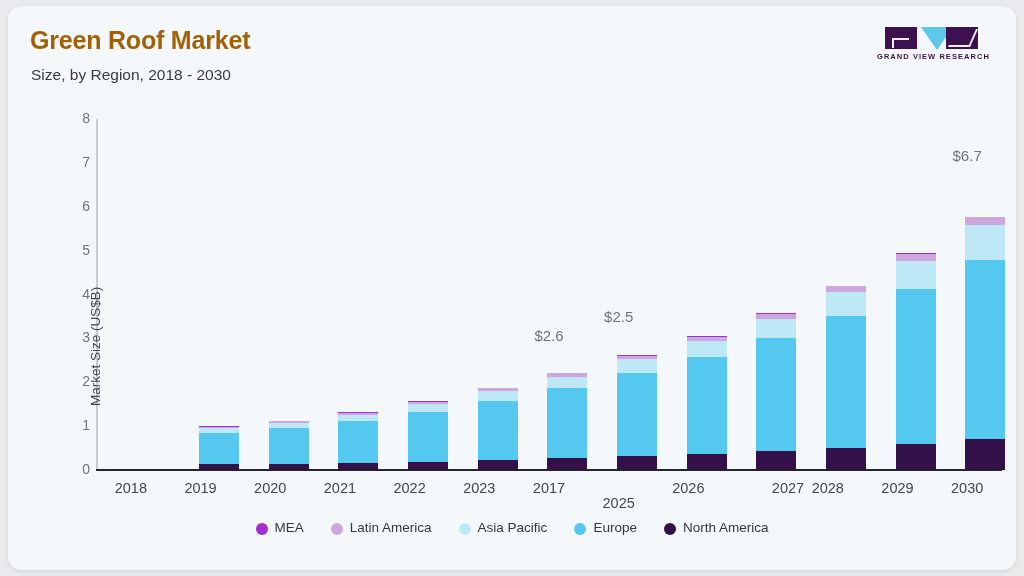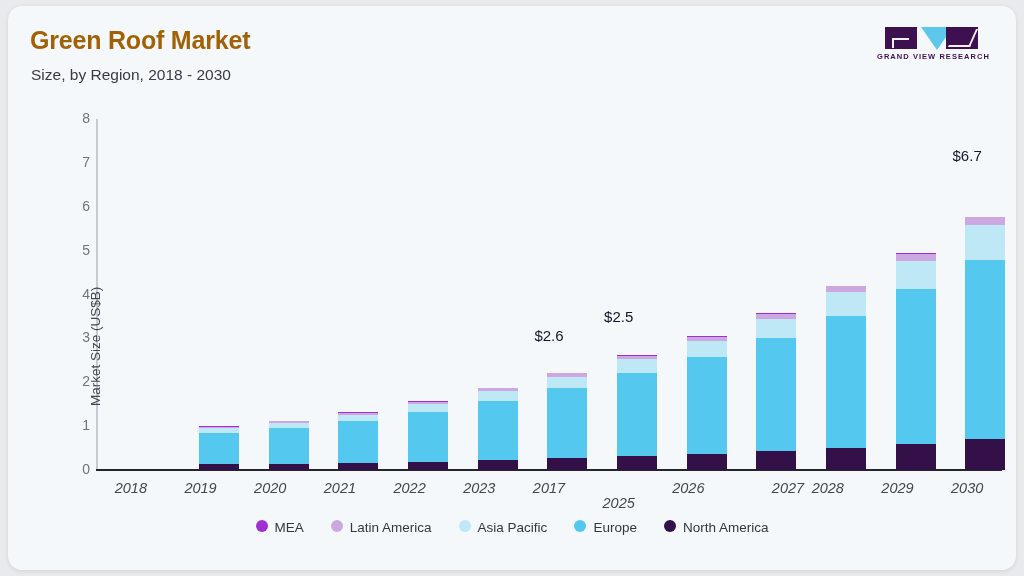--- a/index.html
+++ b/index.html
@@ -163,43 +163,42 @@
     flex-direction: column-reverse;
   }
   .seg { width: 100%; }
   .xtick {
     position: absolute;
     top: 474px;
     width: 80px;
     text-align: center;
     font-size: 14.5px;
     color: #43474e;
-    font-style: italic;
   }
   .dlabel {
     position: absolute;
     width: 80px;
     text-align: center;
     font-size: 15px;
-    color: #0f172a;
+    color: #737373;
     white-space: nowrap;
   }
 
   
   #legend {
     position: absolute;
     left: 0;
     top: 514px;
     width: 1008px;
     display: flex;
     justify-content: center;
     align-items: center;
     gap: 27px;
   }
-  .leg-item { display: flex; align-items: flex-start; gap: 7px; }
+  .leg-item { display: flex; align-items: flex-end; gap: 7px; }
   .leg-dot { width: 12px; height: 12px; border-radius: 50%; }
   .leg-label { font-size: 13.5px; color: #33373e; white-space: nowrap; }
 </style>
 </head>
 <body>
 
 <div id="card">
 
   <div id="title">Green Roof Market</div>
   <div id="subtitle">Size, by Region, 2018 - 2030</div>

